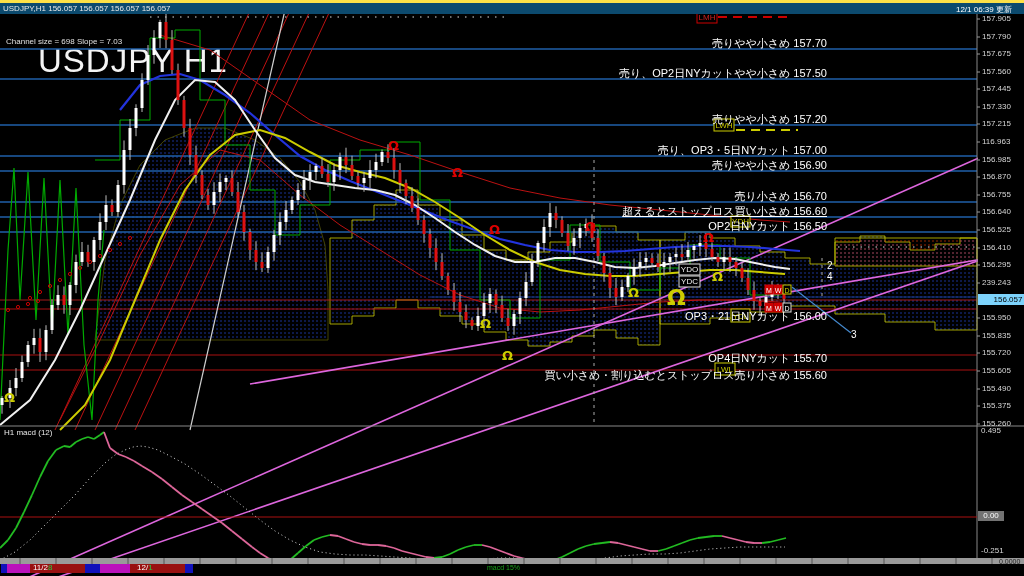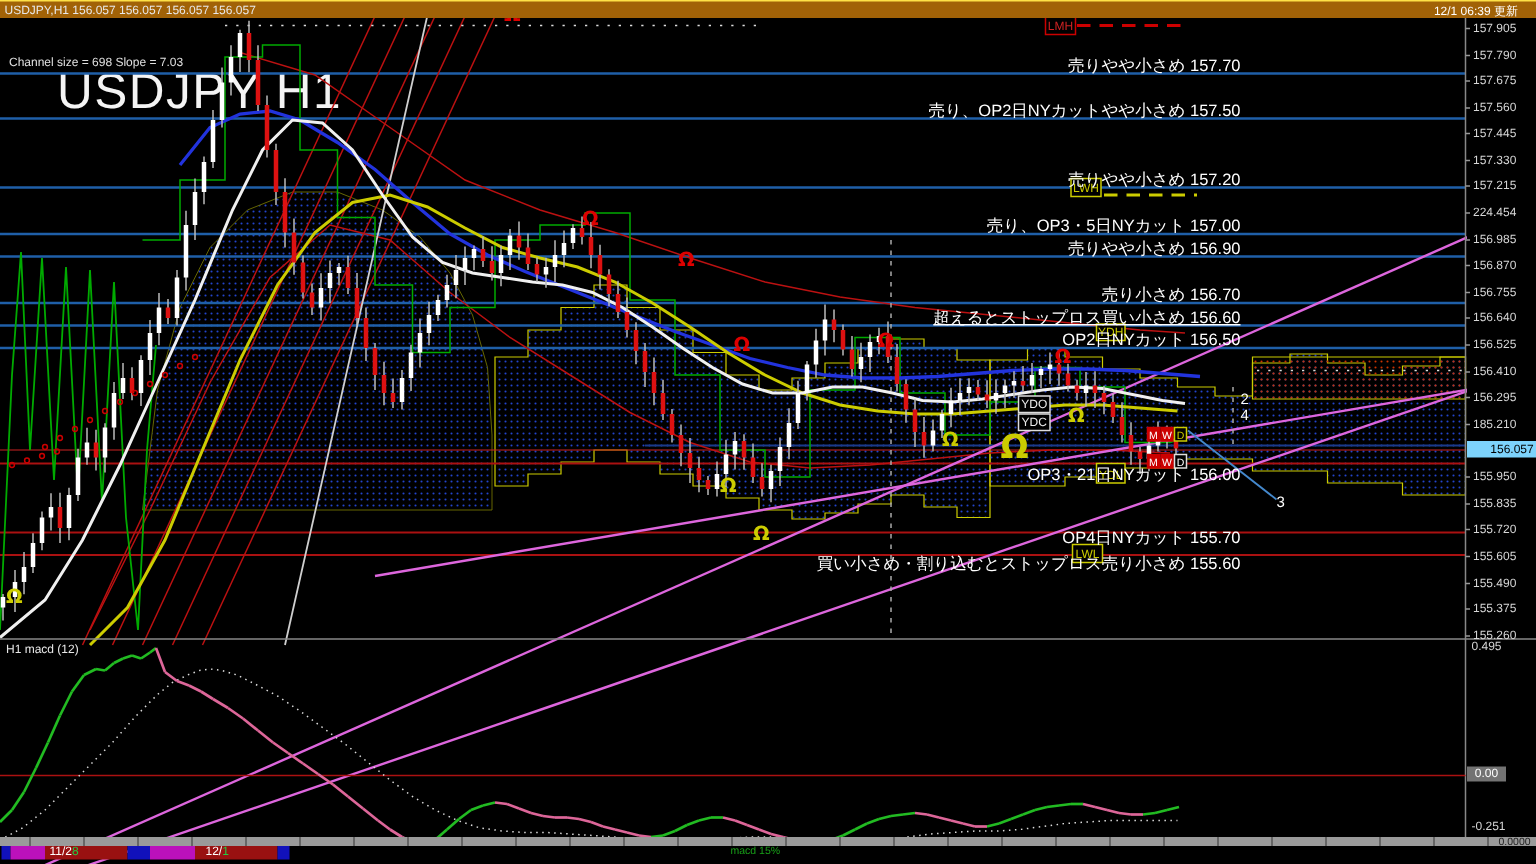--- a/index.html
+++ b/index.html
@@ -1,19 +1,19 @@
 <!DOCTYPE html>
 <html><head>
 <meta charset="utf-8">
 <style>
   html,body{margin:0;padding:0;background:#111;}
   #stage{position:relative;width:1024px;height:576px;background:#000;overflow:hidden;
          font-family:"Liberation Sans",sans-serif;}
-  #topbar{position:absolute;left:0;top:0;width:1024px;height:11px;background:#a16207;
-          border-top:1px solid #fde047;z-index:6;}
+  #topbar{position:absolute;left:0;top:0;width:1024px;height:11px;background:#0c4a6e;
+          border-top:3px solid #fde047;z-index:6;}
   #symbol-info{position:absolute;left:3px;top:1px;font-size:8px;color:#e8e8e8;white-space:nowrap;}
   #updated{position:absolute;right:12px;top:1px;font-size:8px;color:#fff;white-space:nowrap;}
   #watermark{position:absolute;left:38px;top:42px;font-size:33px;color:#f4f4f4;z-index:1;
              letter-spacing:1px;white-space:nowrap;}
   #channel-label{position:absolute;left:6px;top:37px;font-size:8px;color:#e0e0e0;z-index:5;}
   #chart-svg{position:absolute;left:0;top:0;z-index:2;}
   .anno{position:absolute;right:197px;font-size:11px;color:#ffffff;white-space:nowrap;z-index:5;}
   .axlab{position:absolute;left:982px;font-size:8px;color:#d6d6d6;white-space:nowrap;z-index:5;}
   #price-box{position:absolute;left:978px;top:294px;width:60px;height:11px;background:#7dd3fc;
              color:#000;font-size:8px;text-align:center;line-height:11px;z-index:6;}
@@ -587,29 +587,29 @@
       <div class="anno" style="top: 368px;">買い小さめ・割り込むとストップロス売り小さめ 155.60</div>
     </div>
   <div id="axis-layer">
       <div class="axlab" style="top: 14px;">157.905</div>
       <div class="axlab" style="top: 32px;">157.790</div>
       <div class="axlab" style="top: 49px;">157.675</div>
       <div class="axlab" style="top: 67px;">157.560</div>
       <div class="axlab" style="top: 84px;">157.445</div>
       <div class="axlab" style="top: 102px;">157.330</div>
       <div class="axlab" style="top: 119px;">157.215</div>
-      <div class="axlab" style="top: 137px;">224.454</div>
+      <div class="axlab" style="top: 137px;">116.963</div>
       <div class="axlab" style="top: 155px;">156.985</div>
       <div class="axlab" style="top: 172px;">156.870</div>
       <div class="axlab" style="top: 190px;">156.755</div>
       <div class="axlab" style="top: 207px;">156.640</div>
       <div class="axlab" style="top: 225px;">156.525</div>
       <div class="axlab" style="top: 243px;">156.410</div>
       <div class="axlab" style="top: 260px;">156.295</div>
-      <div class="axlab" style="top: 278px;">185.210</div>
+      <div class="axlab" style="top: 278px;">239.243</div>
       <div class="axlab" style="top: 313px;">155.950</div>
       <div class="axlab" style="top: 331px;">155.835</div>
       <div class="axlab" style="top: 348px;">155.720</div>
       <div class="axlab" style="top: 366px;">155.605</div>
       <div class="axlab" style="top: 384px;">155.490</div>
       <div class="axlab" style="top: 401px;">155.375</div>
       <div class="axlab" style="top: 419px;">155.260</div>
     </div>
 
   <div id="price-box">156.057</div>

